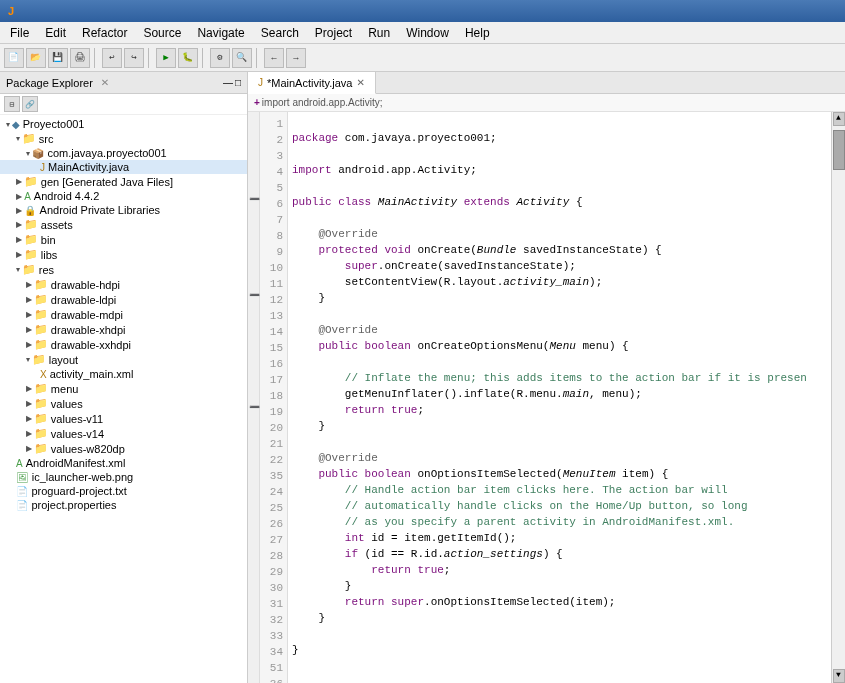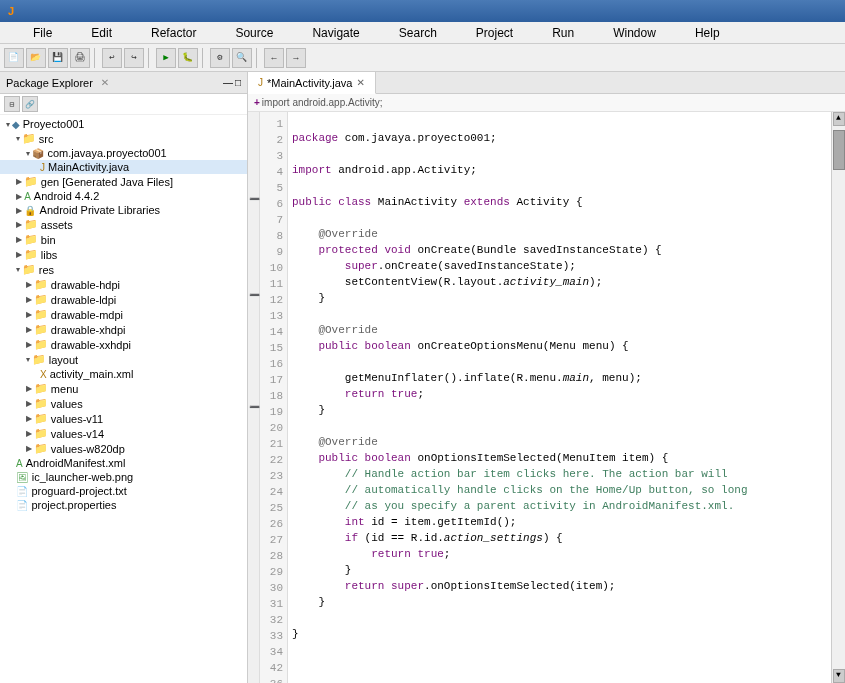--- a/index.html
+++ b/index.html
@@ -26,21 +26,20 @@
       font-family: Arial, sans-serif;
       font-size: 12px;
       display: flex;
       gap: 4px;
       height: 22px;
       align-items: center;
     }
     .menu-item {
       padding: 2px 6px;
       cursor: pointer;
-      margin-left: 23px;
     }
 
     
     #toolbar {
       background: #f0f0f0;
       border-bottom: 1px solid #ccc;
       padding: 2px 4px;
       display: flex;
       align-items: center;
       gap: 2px;
@@ -162,21 +161,21 @@
       font-family: 'Courier New', monospace;
       font-size: 11px;
       line-height: 16px;
       padding: 2px 4px;
       white-space: pre;
       color: #000;
     }
 
     
     .kw { color: #7b0d7b; font-weight: normal; }
-    .type { color: #000000; }
+    .type { color: #000000; font-style: italic; }
     .method { color: #000000; }
     .comment { color: #3f7f5f; }
     .italic { font-style: italic; }
     .annotation { color: #646464; }
 
     
     #editor-scrollbar {
       width: 12px;
       background: #f0f0f0;
       border-left: 1px solid #ccc;
@@ -485,33 +484,33 @@
         <div>13</div>
         <div>14</div>
         <div>15</div>
         <div>16</div>
         <div>17</div>
         <div>18</div>
         <div>19</div>
         <div>20</div>
         <div>21</div>
         <div>22</div>
-        <div>23</div>
+        <div>35</div>
         <div>24</div>
         <div>25</div>
         <div>26</div>
         <div>27</div>
         <div>28</div>
         <div>29</div>
         <div>30</div>
         <div>31</div>
         <div>32</div>
         <div>33</div>
         <div>34</div>
-        <div>42</div>
+        <div>51</div>
         <div>36</div>
 
       </div>
 
       <div class="code-scroll-area">
         <div id="code-content">
 <span class="kw">package</span> com.javaya.proyecto001;
 
 <span class="kw">import</span> android.app.Activity;
 
@@ -519,20 +518,21 @@
 
     <span class="annotation">@Override</span>
     <span class="kw">protected void</span> <span class="method">onCreate</span>(<span class="type">Bundle</span> savedInstanceState) {
         <span class="kw">super</span>.onCreate(savedInstanceState);
         setContentView(R.layout.<span class="italic">activity_main</span>);
     }
 
     <span class="annotation">@Override</span>
     <span class="kw">public boolean</span> <span class="method">onCreateOptionsMenu</span>(<span class="type">Menu</span> menu) {
 
+        <span class="comment">// Inflate the menu; this adds items to the action bar if it is presen</span>
         getMenuInflater().inflate(R.menu.<span class="italic">main</span>, menu);
         <span class="kw">return true</span>;
     }
 
     <span class="annotation">@Override</span>
     <span class="kw">public boolean</span> <span class="method">onOptionsItemSelected</span>(<span class="type">MenuItem</span> item) {
         <span class="comment">// Handle action bar item clicks here. The action bar will</span>
         <span class="comment">// automatically handle clicks on the Home/Up button, so long</span>
         <span class="comment">// as you specify a parent activity in AndroidManifest.xml.</span>
         <span class="kw">int</span> id = item.getItemId();

